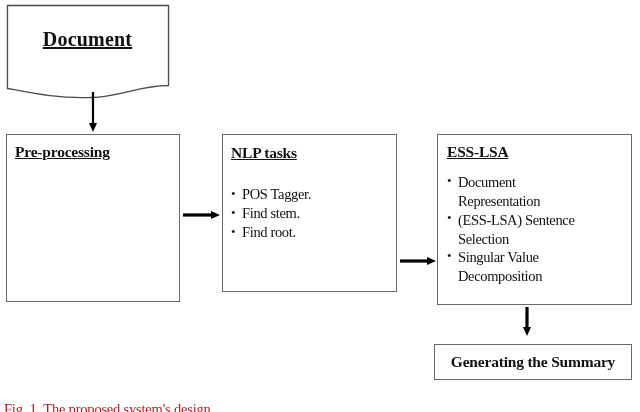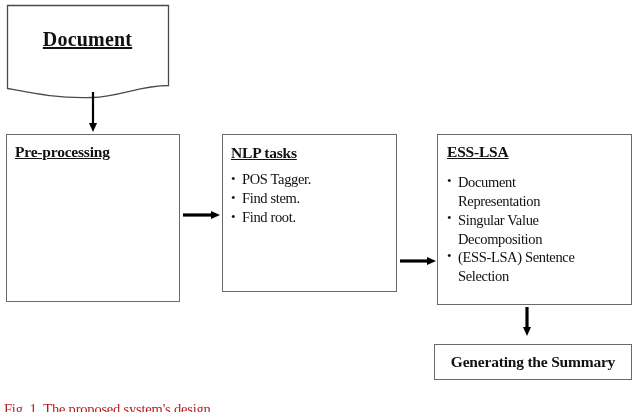--- a/index.html
+++ b/index.html
@@ -105,21 +105,21 @@
     font-weight: bold;
     font-size: 15.5px;
     letter-spacing: -0.2px;
   }
 
   .box-inner {
     padding: 8px 6px 0 8px;
   }
   #box-pre .bullet-list { margin-top: 4px; }
   #box-nlp .box-inner { padding-top: 9px; }
-  #box-nlp .bullet-list { margin-top: 8px; }
+  #box-nlp .bullet-list { margin-top: 23px; }
   #box-ess .box-inner { padding: 8px 4px 0 9px; }
   #box-ess .bullet-list { margin-top: 12px; }
   #box-ess .bullet-list li { line-height: 1.30; }
 
   
   #caption {
     position: absolute;
     left: 4px;
     top: 402px;
     width: 430px;
@@ -187,24 +187,24 @@
       </ul>
     </div>
   </div>
 
   <div class="node-box" id="box-ess">
     <div class="box-inner">
       <span class="node-title">ESS-LSA</span>
       <ul class="bullet-list">
         <li>Document
  Representation</li>
+        <li>(ESS-LSA) Sentence
+ Selection</li>
         <li>Singular Value
  Decomposition</li>
-        <li>(ESS-LSA) Sentence
- Selection</li>
       </ul>
     </div>
   </div>
 
   <div class="node-box" id="box-summary">
     <span id="summary-label">Generating the Summary</span>
   </div>
 
   <div id="caption">Fig. 1. The proposed system's design.</div>
 

